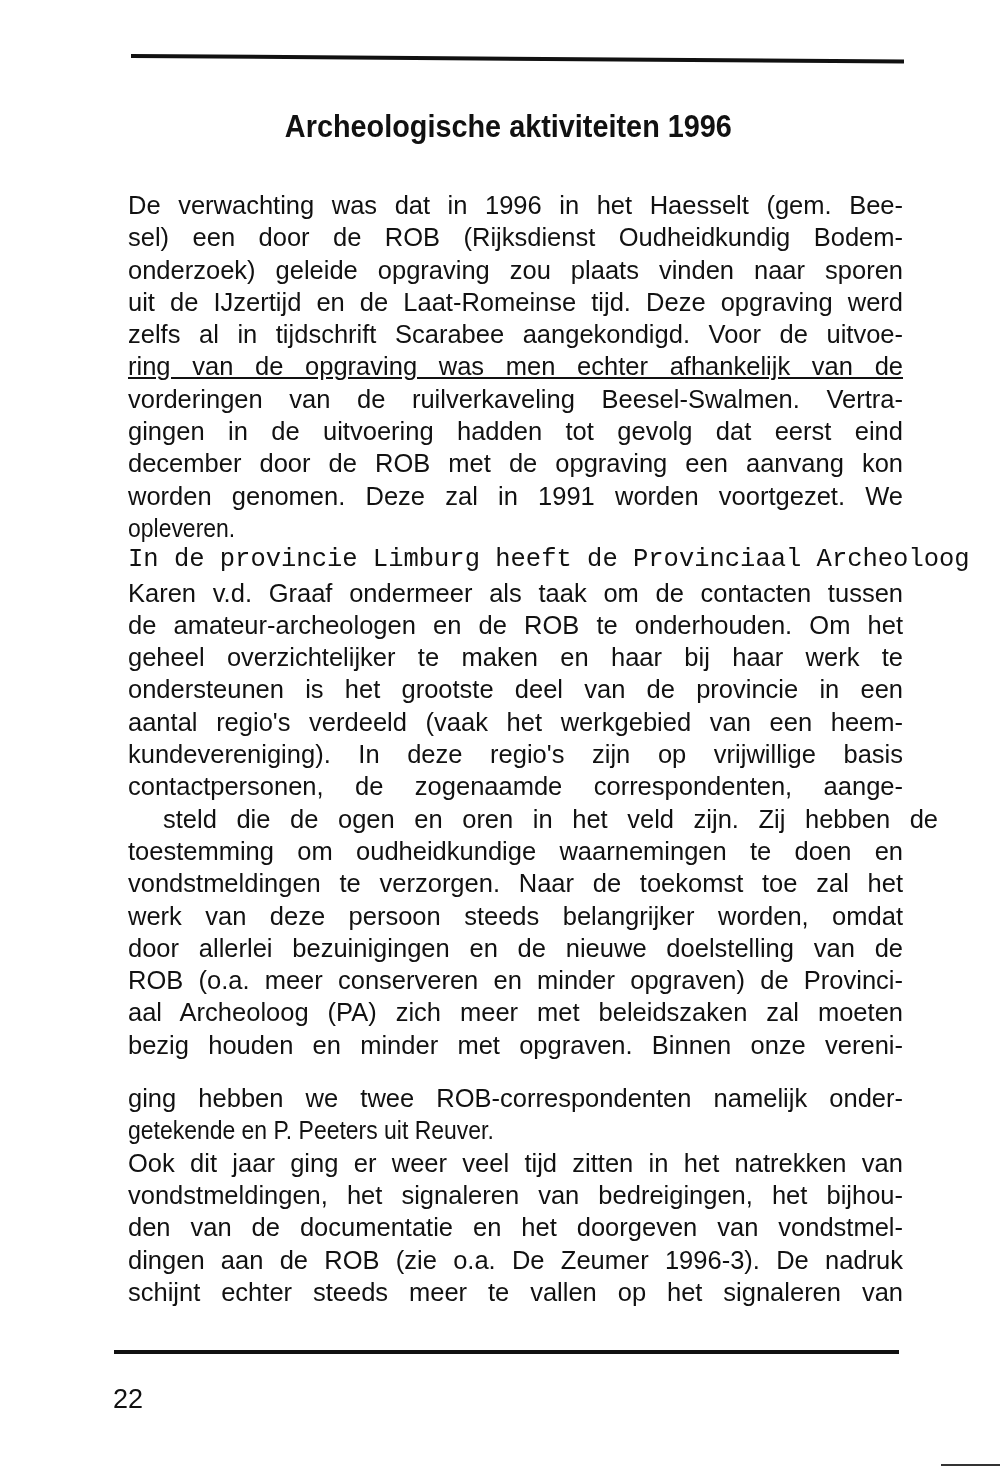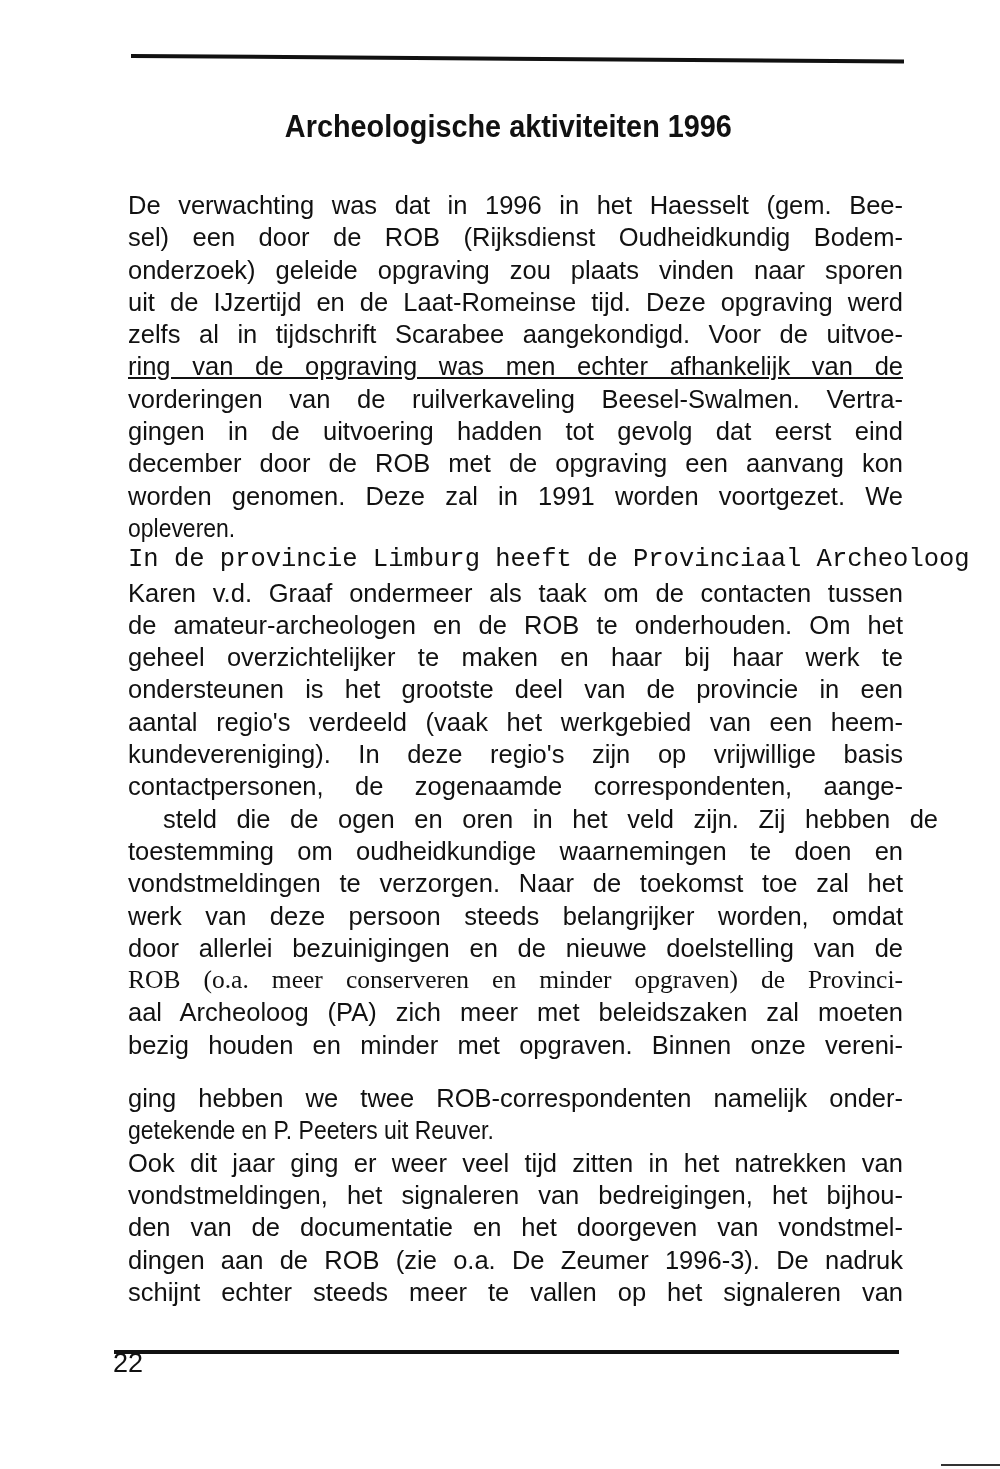--- a/index.html
+++ b/index.html
@@ -61,21 +61,21 @@
       position: absolute;
       left: 114px;
       top: 1350px;
       width: 785px;
       height: 4px;
       background: #111;
     }
     .page-number {
       position: absolute;
       left: 113px;
-      top: 1348px;
+      top: 1384px;
       font-size: 27px;
       font-weight: normal;
     }
     .corner-mark {
       position: absolute;
       left: 941px;
       top: 1464px;
       width: 59px;
       height: 2px;
       background: #333;
@@ -106,21 +106,21 @@
   <div class="line" style="display: block; width: 775px; transform: scaleX(1);">geheel overzichtelijker te maken en haar bij haar werk te</div>
   <div class="line" style="display: block; width: 775px; transform: scaleX(1);">ondersteunen is het grootste deel van de provincie in een</div>
   <div class="line" style="display: block; width: 775px; transform: scaleX(1);">aantal regio's verdeeld (vaak het werkgebied van een heem-</div>
   <div class="line" style="display: block; width: 775px; transform: scaleX(1);">kundevereniging). In deze regio's zijn op vrijwillige basis</div>
   <div class="line" style="display: block; width: 775px; transform: scaleX(1);">contactpersonen, de zogenaamde correspondenten, aange-</div>
   <div class="line" style="display: block; width: 775px; transform: scaleX(1); margin-left: 35px;">steld die de ogen en oren in het veld zijn. Zij hebben de</div>
   <div class="line" style="display: block; width: 775px; transform: scaleX(1);">toestemming om oudheidkundige waarnemingen te doen en</div>
   <div class="line" style="display: block; width: 775px; transform: scaleX(1);">vondstmeldingen te verzorgen. Naar de toekomst toe zal het</div>
   <div class="line" style="display: block; width: 775px; transform: scaleX(1);">werk van deze persoon steeds belangrijker worden, omdat</div>
   <div class="line" style="display: block; width: 775px; transform: scaleX(1);">door allerlei bezuinigingen en de nieuwe doelstelling van de</div>
-  <div class="line" style="display: block; width: 775px; transform: scaleX(1); font-family: Liberation Serif, serif;">ROB (o.a. meer conserveren en minder opgraven) de Provinci-</div>
+  <div class="line" style="display: block; width: 775px; transform: scaleX(1);">ROB (o.a. meer conserveren en minder opgraven) de Provinci-</div>
   <div class="line" style="display: block; width: 775px; transform: scaleX(1);">aal Archeoloog (PA) zich meer met beleidszaken zal moeten</div>
   <div class="line" style="display: block; width: 775px; transform: scaleX(1);">bezig houden en minder met opgraven. Binnen onze vereni-</div>
   <div class="line" style="display: block; width: 775px; transform: scaleX(1); margin-top: 21px;">ging hebben we twee ROB-correspondenten namelijk onder-</div>
   <div class="line last" style="display: block; width: auto; transform: scaleX(0.9);">getekende en P. Peeters uit Reuver.</div>
   <div class="line" style="display: block; width: 775px; transform: scaleX(1);">Ook dit jaar ging er weer veel tijd zitten in het natrekken van</div>
   <div class="line" style="display: block; width: 775px; transform: scaleX(1);">vondstmeldingen, het signaleren van bedreigingen, het bijhou-</div>
   <div class="line" style="display: block; width: 775px; transform: scaleX(1);">den van de documentatie en het doorgeven van vondstmel-</div>
   <div class="line" style="display: block; width: 775px; transform: scaleX(1);">dingen aan de ROB (zie o.a. De Zeumer 1996-3). De nadruk</div>
   <div class="line" style="display: block; width: 775px; transform: scaleX(1);">schijnt echter steeds meer te vallen op het signaleren van</div>
 </div>

